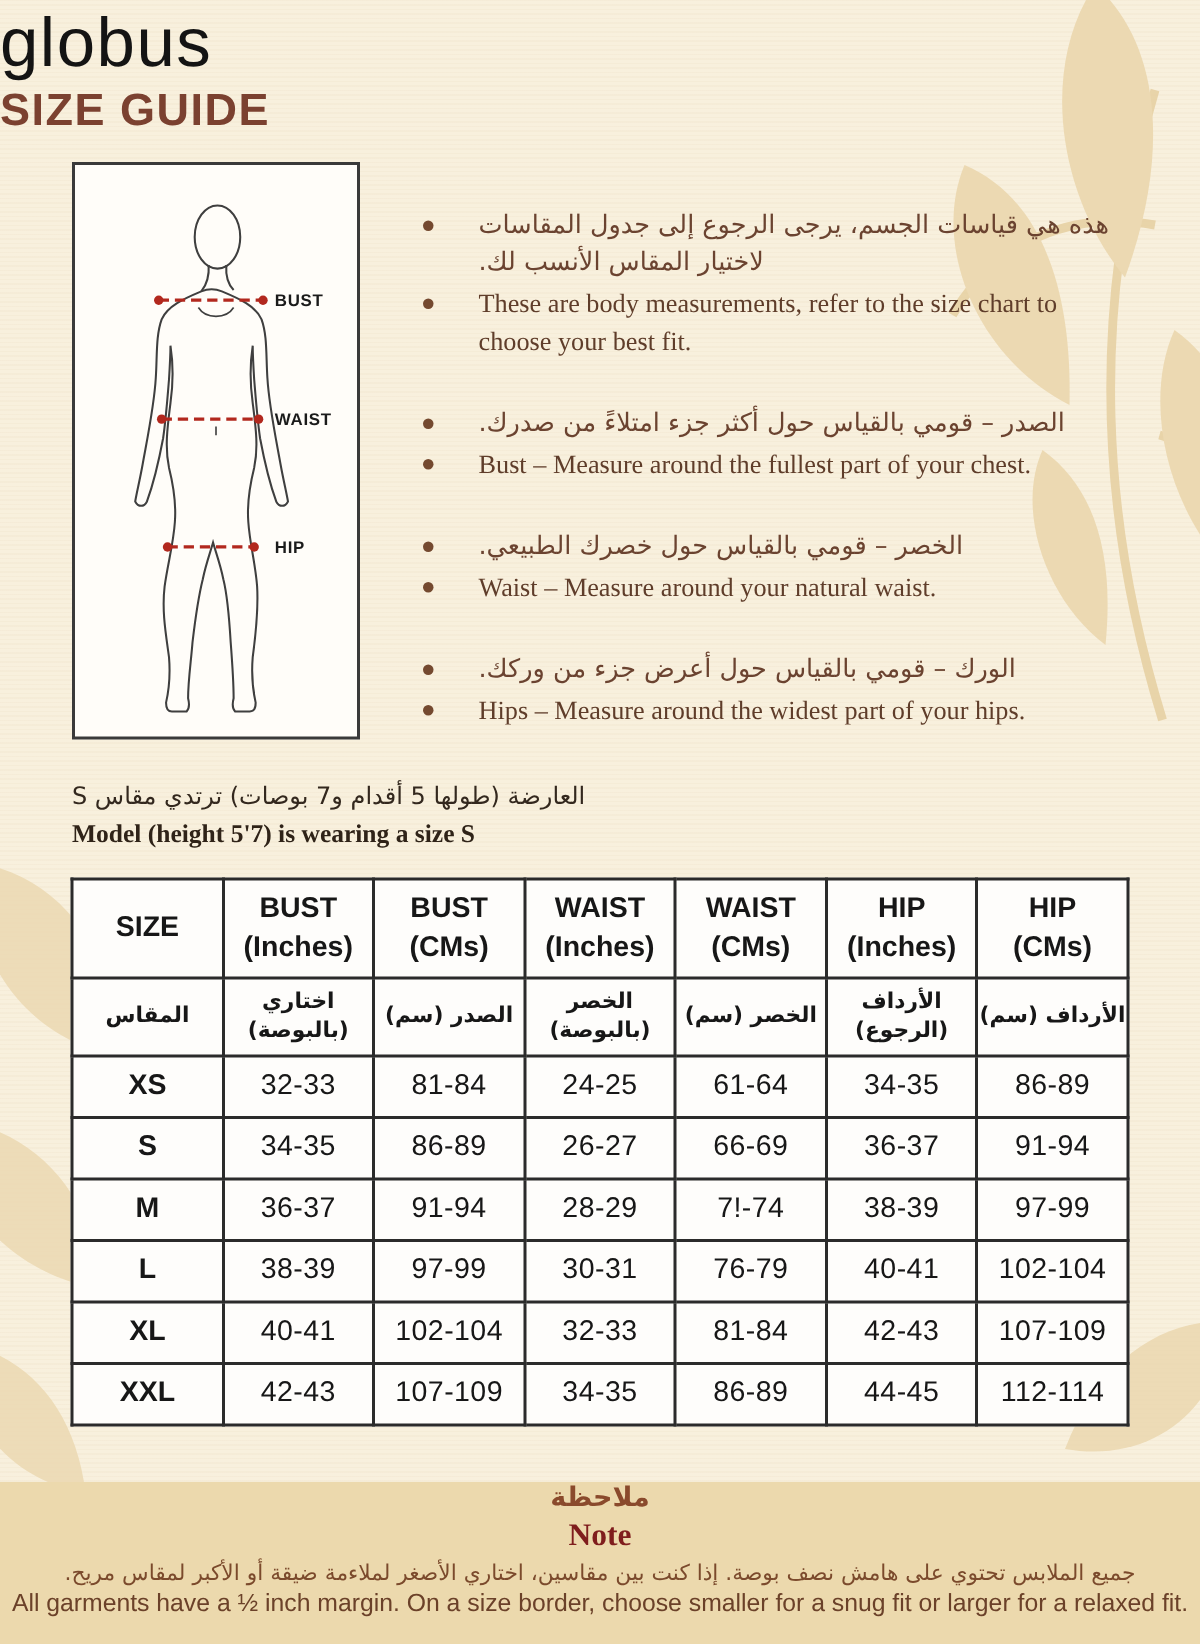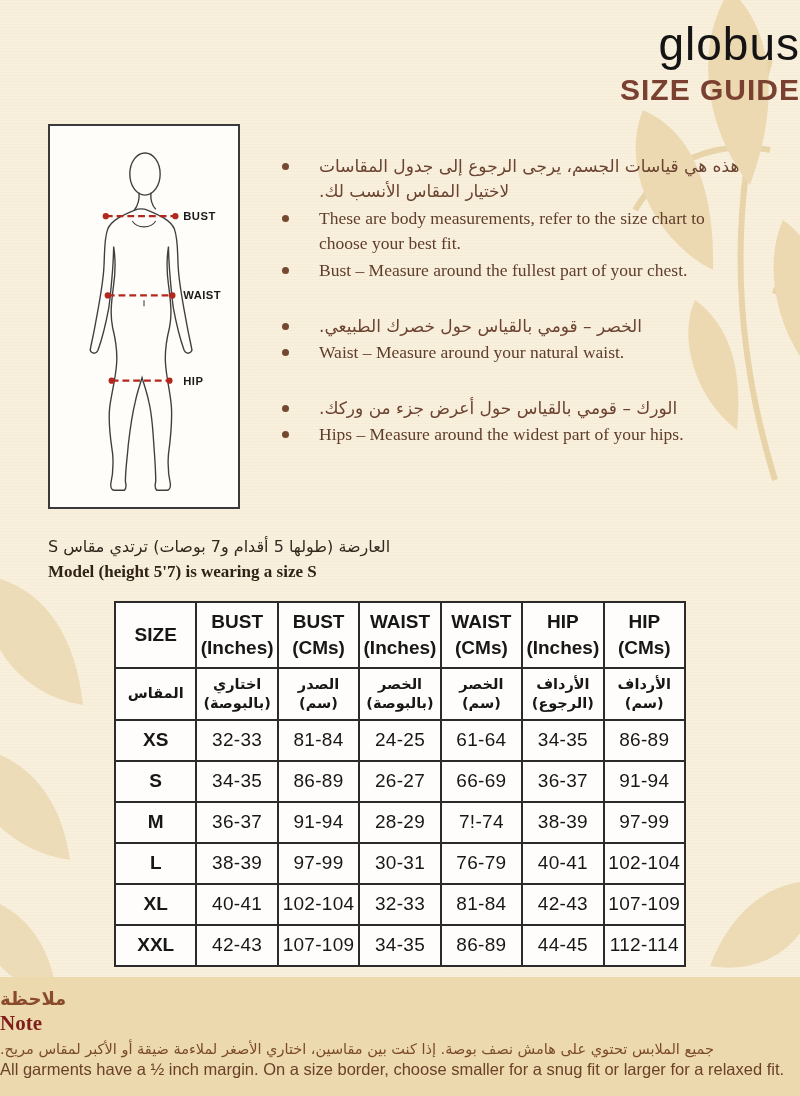--- a/index.html
+++ b/index.html
@@ -6,21 +6,21 @@
   body{font-family:"Liberation Sans",sans-serif;}
   .page{
     position:relative;width:800px;height:1096px;overflow:hidden;
     background-color:#f8f0dd;
     background-image:repeating-linear-gradient(180deg, rgba(196,164,116,0.055) 0px, rgba(196,164,116,0.055) 1px, transparent 1px, transparent 3px);
   }
   .decor{position:absolute;z-index:0;}
   .content{position:relative;z-index:1;}
 
   
-  .header{text-align:right;padding-top:20px;}
+  .header{text-align:left;padding-top:4px;}
   .brand{font-size:46px;font-weight:400;letter-spacing:1px;color:#141414;line-height:1.05;}
   .title{font-size:30px;font-weight:800;letter-spacing:1px;color:#7b4130;margin-top:5px;}
 
   
   .row{display:flex;padding:0 48px;margin-top:17px;gap:42px;}
   .diagram{flex:none;width:192px;height:385px;background:#fffdf9;border:2px solid #3a3a3a;box-sizing:border-box;}
   .diagram svg{display:block;width:100%;height:100%;}
 
   .bullets{flex:1;padding-top:30px;color:#6b4330;}
   .bullet-item{display:flex;align-items:flex-start;margin-bottom:2px;gap:20px;}
@@ -29,29 +29,29 @@
   .bullet-text{line-height:1.45;}
   .bullet-text.ar{font-size:17px;text-align:left;font-family:"DejaVu Sans",sans-serif;}
   .bullet-text.en{font-size:17.5px;font-family:"Liberation Serif",serif;color:#5f3d2a;}
 
   
   .model-note{margin:26px 0 0 48px;line-height:1.5;}
   .model-note .ar{font-size:16px;color:#33281e;font-family:"DejaVu Sans",sans-serif;direction:rtl;text-align:right;width:fit-content;}
   .model-note .en{font-size:17px;color:#2f2318;font-family:"Liberation Serif",serif;font-weight:bold;}
 
   
-  table.size{border-collapse:collapse;margin:16px auto 0;width:572px;table-layout:fixed;background:#fefdfb;}
+  table.size{border-collapse:collapse;margin:16px auto 0;width:706px;table-layout:fixed;background:#fefdfb;}
   table.size th,table.size td{border:2px solid #2b2b2b;text-align:center;vertical-align:middle;padding:0;color:#171717;}
   .h-en{height:64px;font-size:19px;font-weight:700;white-space:pre-line;line-height:1.35;}
   .h-ar{height:50px;font-size:14.5px;font-weight:700;white-space:pre-line;line-height:1.3;font-family:"DejaVu Sans",sans-serif;}
   td.size-cell{font-weight:700;font-size:19px;height:39px;}
   td.val{font-size:19px;height:39px;letter-spacing:0.3px;}
 
   
-  .note-band{position:absolute;left:0;right:0;bottom:0;height:108px;background:#ecd9ad;z-index:2;text-align:left;padding-top:11px;box-sizing:content-box;}
+  .note-band{position:absolute;left:0;right:0;bottom:0;height:108px;background:#ecd9ad;z-index:2;text-align:center;box-sizing:content-box;}
   .note-title-ar{font-size:18px;font-weight:700;color:#8a4a2c;font-family:"DejaVu Sans",sans-serif;}
   .note-title-en{font-size:21px;font-weight:700;color:#7f1d1d;font-family:"Liberation Serif",serif;margin-top:2px;}
   .note-body-ar{font-size:14.5px;color:#7b4a2c;margin-top:5px;direction:rtl;font-family:"DejaVu Sans",sans-serif;}
   .note-body-en{font-size:16.5px;color:#6b4129;margin-top:3px;}
 </style>
 </head>
 <body>
 
 <div class="page">
 
@@ -133,20 +133,24 @@
       </div>
 
       <div class="bullets">
           <div class="bullet-item">
             <span class="dot"></span>
             <div class="bullet-text ar" dir="rtl">هذه هي قياسات الجسم، يرجى الرجوع إلى جدول المقاسات لاختيار المقاس الأنسب لك.</div>
           </div>
           <div class="bullet-item">
             <span class="dot"></span>
             <div class="bullet-text en">These are body measurements, refer to the size chart to choose your best fit.</div>
+          </div>
+          <div class="bullet-item gap">
+            <span class="dot"></span>
+            <div class="bullet-text ar" dir="rtl">الصدر – قومي بالقياس حول أكثر جزء امتلاءً من صدرك.</div>
           </div>
           <div class="bullet-item">
             <span class="dot"></span>
             <div class="bullet-text en">Bust – Measure around the fullest part of your chest.</div>
           </div>
           <div class="bullet-item gap">
             <span class="dot"></span>
             <div class="bullet-text ar" dir="rtl">الخصر – قومي بالقياس حول خصرك الطبيعي.</div>
           </div>
           <div class="bullet-item">

